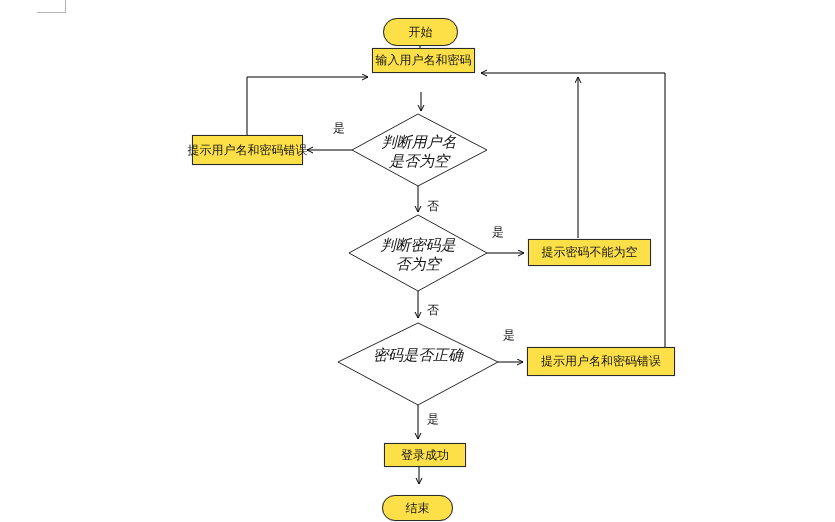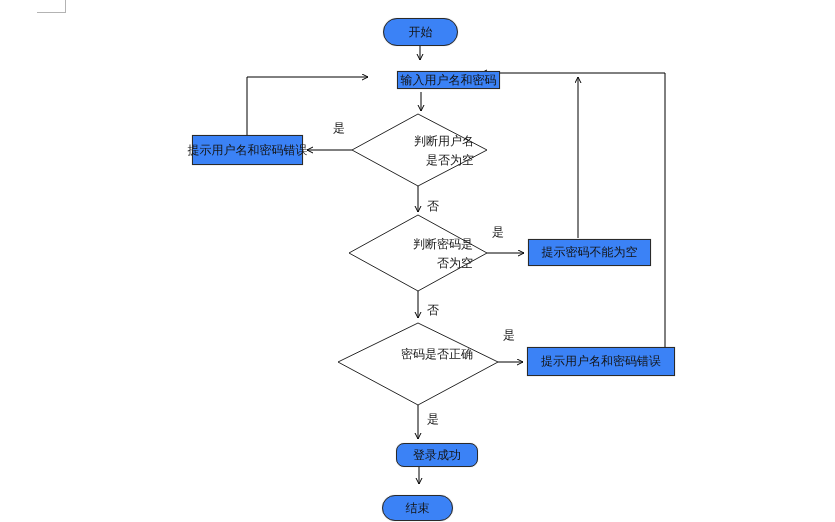--- a/index.html
+++ b/index.html
@@ -17,44 +17,45 @@
   }
   .wires {
     position: absolute;
     left: 0;
     top: 0;
     z-index: 1;
   }
   .node {
     position: absolute;
     box-sizing: border-box;
-    background: #3b82f6;
+    background: #fde047;
     border: 1px solid #2a2a2a;
     box-shadow: 0 0 1px rgba(0,0,0,0.35);
     display: flex;
     align-items: center;
     justify-content: center;
     font-size: 12px;
     color: #141414;
     z-index: 2;
     white-space: nowrap;
     letter-spacing: 0px;
   }
   .terminator {
     border-radius: 14px;
   }
   .diamond-label {
     position: absolute;
     width: 110px;
-    text-align: right;
-    font-size: 12px;
+    text-align: center;
+    font-size: 15px;
     line-height: 19px;
     color: #141414;
     z-index: 3;
     pointer-events: none;
+    font-style: italic;
   }
   .edge-label {
     position: absolute;
     font-size: 12px;
     color: #141414;
     z-index: 3;
   }
   .margin-mark-v {
     position: absolute;
     left: 65px;
@@ -102,37 +103,37 @@
 
     <polygon points="418,114 487,150 418,186 352,150" fill="#ffffff" stroke="#2a2a2a" stroke-width="1"></polygon>
     <polygon points="418,215 487,253 418,291 349,253" fill="#ffffff" stroke="#2a2a2a" stroke-width="1"></polygon>
     <polygon points="418,323 498,362 418,405 338,362" fill="#ffffff" stroke="#2a2a2a" stroke-width="1"></polygon>
   </svg>
 
   <div class="node terminator" style="left:383px; top:18px; width:75px; height:28px;">
     <span>开始</span>
   </div>
 
-  <div class="node" style="left:372px; top:71px; width:103px; height:18px;margin-left:25px;">
+  <div class="node" style="left:372px; top:48px; width:103px; height:25px;">
     <span>输入用户名和密码</span>
   </div>
 
   <div class="node" style="left:192px; top:135px; width:111px; height:30px;">
     <span>提示用户名和密码错误</span>
   </div>
 
   <div class="node" style="left:528px; top:239px; width:123px; height:27px;">
     <span>提示密码不能为空</span>
   </div>
 
   <div class="node" style="left:527px; top:347px; width:148px; height:29px;">
     <span>提示用户名和密码错误</span>
   </div>
 
-  <div class="node" style="left:396px; top:443px; width:82px; height:24px;border-radius:8px;">
+  <div class="node" style="left:384px; top:443px; width:82px; height:24px;">
     <span>登录成功</span>
   </div>
 
   <div class="node terminator" style="left:382px; top:487px; width:71px; height:26px; border-radius:13px;margin-top:8px;">
     <span>结束</span>
   </div>
 
   <div class="diamond-label" style="left:364px; top:132px;">
     <div>判断用户名</div>
     <div>是否为空</div>

